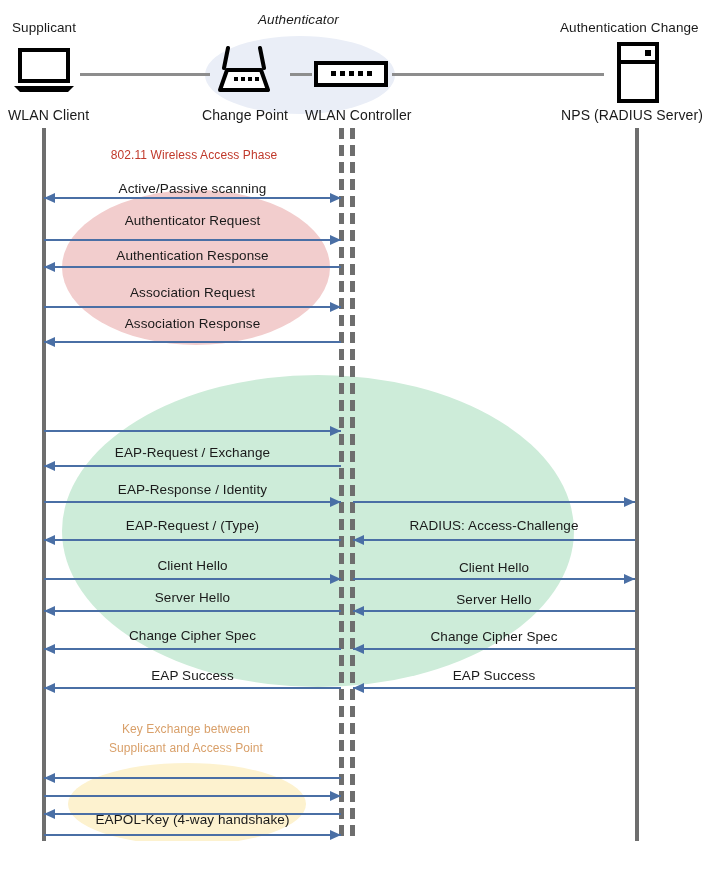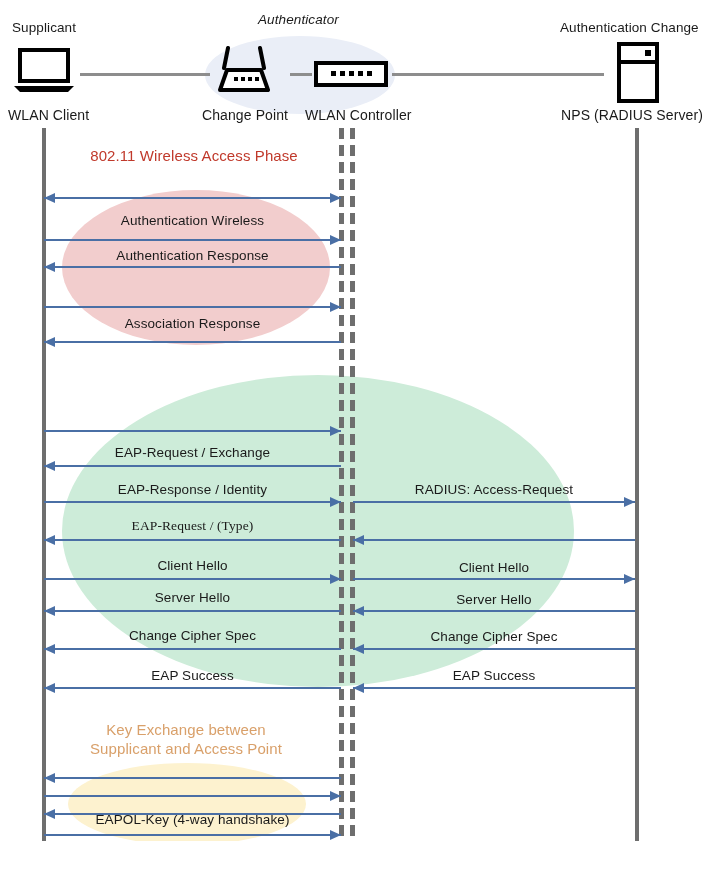--- a/index.html
+++ b/index.html
@@ -61,21 +61,21 @@
     background-repeat: repeat-y;
   }
   
   .phase-blob {
     position: absolute;
     border-radius: 50%;
   }
   
   .phase-caption {
     position: absolute;
-    font-size: 15px;
+    font-size: 12px;
     text-align: center;
     white-space: pre-line;
     line-height: 19px;
     letter-spacing: 0.1px;
   }
   
   .msg-line {
     position: absolute;
     height: 2px;
     background: #4a6fa5;
@@ -169,50 +169,52 @@
 
   <div class="phase-caption" style="left:80px; top:146px; width:228px; color:#c0392b;">802.11 Wireless Access Phase</div>
 
 
   <div class="phase-caption" style="left:72px; top:720px; width:228px; color:#d9a06a;">Key Exchange between
 Supplicant and Access Point</div>
 
   <div class="msg-line" style="left:44px; top:197px; width:297px;"></div>
   <div class="msg-head left" style="left:44px;  top:193px;"></div>
   <div class="msg-head right" style="left:330px; top:193px;"></div>
+  <div class="msg-label" style="left:44px; top:181px; width:297px;">Active/Passive scanning</div>
 
   <div class="msg-line" style="left:44px; top:239px; width:297px;"></div>
   <div class="msg-head right" style="left:330px; top:235px;"></div>
-  <div class="msg-label" style="left:44px; top:213px; width:297px;">Authentication Wireless</div>
+  <div class="msg-label" style="left:44px; top:213px; width:297px;">Authenticator Request</div>
 
   <div class="msg-line" style="left:44px; top:266px; width:297px;"></div>
   <div class="msg-head left" style="left:44px; top:262px;"></div>
   <div class="msg-label" style="left:44px; top:248px; width:297px;">Authentication Response</div>
 
   <div class="msg-line" style="left:44px; top:306px; width:297px;"></div>
   <div class="msg-head right" style="left:330px; top:302px;"></div>
+  <div class="msg-label" style="left:44px; top:285px; width:297px;">Association Request</div>
 
   <div class="msg-line" style="left:44px; top:341px; width:297px;"></div>
   <div class="msg-head left" style="left:44px; top:337px;"></div>
   <div class="msg-label" style="left:44px; top:316px; width:297px;">Association Response</div>
 
   <div class="msg-line" style="left:44px; top:430px; width:297px;"></div>
   <div class="msg-head right" style="left:330px; top:426px;"></div>
 
   <div class="msg-line" style="left:44px; top:465px; width:297px;"></div>
   <div class="msg-head left" style="left:44px; top:461px;"></div>
   <div class="msg-label" style="left:44px; top:445px; width:297px;">EAP-Request / Exchange</div>
 
   <div class="msg-line" style="left:44px; top:501px; width:297px;"></div>
   <div class="msg-head right" style="left:330px; top:497px;"></div>
   <div class="msg-label" style="left:44px; top:482px; width:297px;">EAP-Response / Identity</div>
 
   <div class="msg-line" style="left:44px; top:539px; width:297px;"></div>
   <div class="msg-head left" style="left:44px; top:535px;"></div>
-  <div class="msg-label" style="left:44px; top:518px; width:297px;font-family:Liberation Serif, serif;">EAP-Request / (Type)</div>
+  <div class="msg-label" style="left:44px; top:518px; width:297px;">EAP-Request / (Type)</div>
 
   <div class="msg-line" style="left:44px; top:578px; width:297px;"></div>
   <div class="msg-head right" style="left:330px; top:574px;"></div>
   <div class="msg-label" style="left:44px; top:558px; width:297px;">Client Hello</div>
 
   <div class="msg-line" style="left:44px; top:610px; width:297px;"></div>
   <div class="msg-head left" style="left:44px; top:606px;"></div>
   <div class="msg-label" style="left:44px; top:590px; width:297px;">Server Hello</div>
 
   <div class="msg-line" style="left:44px; top:648px; width:297px;"></div>
@@ -231,24 +233,24 @@
 
   <div class="msg-line" style="left:44px; top:813px; width:297px;"></div>
   <div class="msg-head left" style="left:44px; top:809px;"></div>
   <div class="msg-label" style="left:44px; top:796px; width:297px;margin-top:16px;">EAPOL-Key (4-way handshake)</div>
 
   <div class="msg-line" style="left:44px; top:834px; width:297px;"></div>
   <div class="msg-head right" style="left:330px; top:830px;"></div>
 
   <div class="msg-line" style="left:353px; top:501px; width:282px;"></div>
   <div class="msg-head right" style="left:624px; top:497px;"></div>
-  <div class="msg-label" style="left:353px; top:482px; width:282px;">RADIUS: Access-Request</div>
 
   <div class="msg-line" style="left:353px; top:539px; width:282px;"></div>
   <div class="msg-head left" style="left:353px; top:535px;"></div>
+  <div class="msg-label" style="left:353px; top:518px; width:282px;">RADIUS: Access-Challenge</div>
 
   <div class="msg-line" style="left:353px; top:578px; width:282px;"></div>
   <div class="msg-head right" style="left:624px; top:574px;"></div>
   <div class="msg-label" style="left:353px; top:560px; width:282px;">Client Hello</div>
 
   <div class="msg-line" style="left:353px; top:610px; width:282px;"></div>
   <div class="msg-head left" style="left:353px; top:606px;"></div>
   <div class="msg-label" style="left:353px; top:592px; width:282px;">Server Hello</div>
 
   <div class="msg-line" style="left:353px; top:648px; width:282px;"></div>

